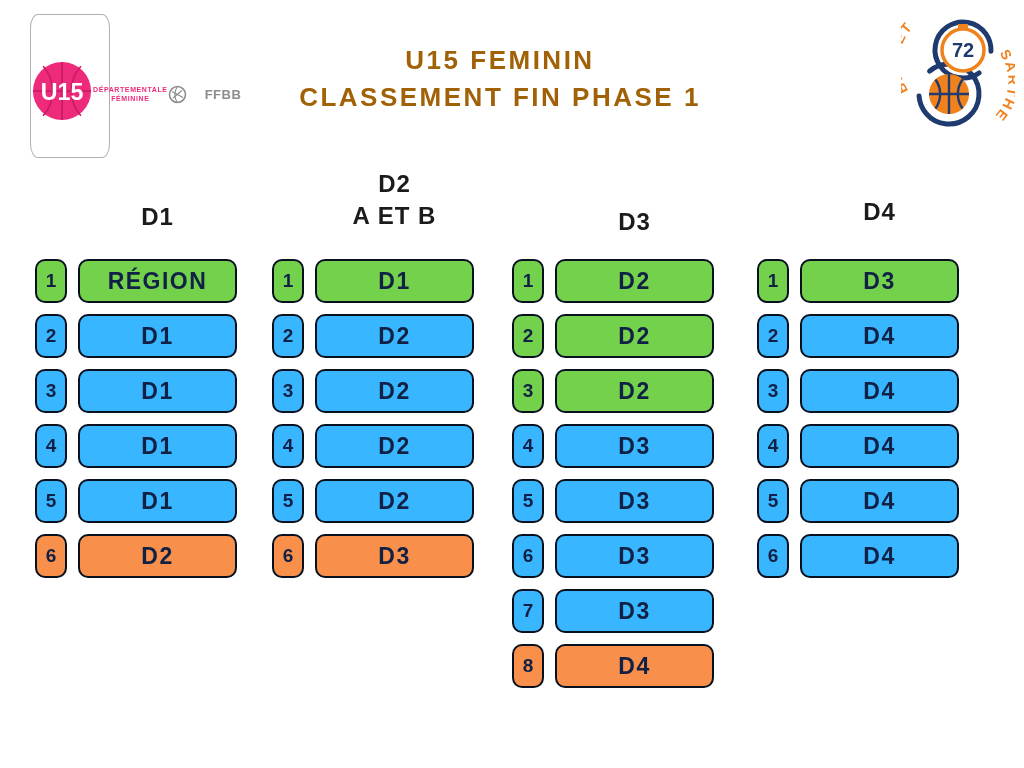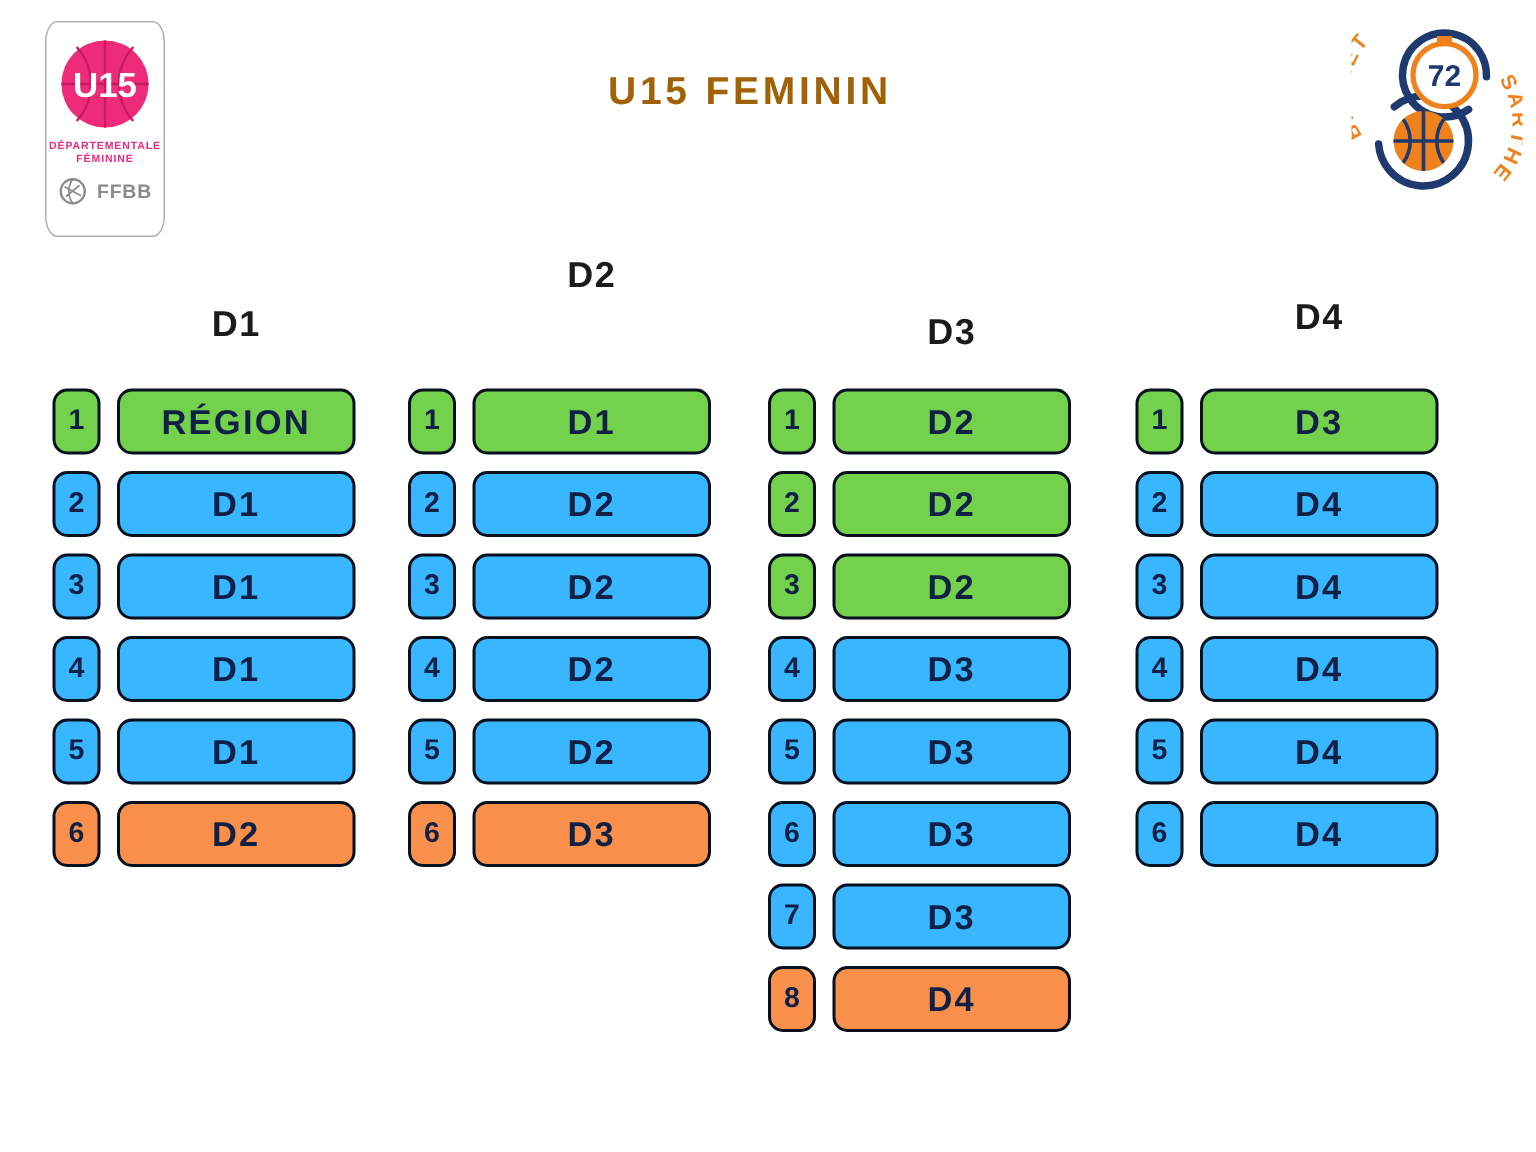--- a/index.html
+++ b/index.html
@@ -10,29 +10,29 @@
   
   .title{
     position:absolute;top:42px;left:190px;width:620px;text-align:center;
     font-weight:bold;font-size:26px;line-height:37px;letter-spacing:2.5px;
     color:#a16207;
   }
   
   .badge{
     position:absolute;left:30px;top:14px;width:80px;height:144px;
     background:#fff;border:1px solid #b0b0b0;border-radius:8px/14px;
-    display:flex;flex-direction:column;align-items:center;box-sizing:border-box;
+    display:flex;flex-direction:row;align-items:center;box-sizing:border-box;
     padding-top:10px;
   }
   .badge .ballwrap{width:62px;height:62px;}
   .badge .sub{
     margin-top:6px;font-size:7px;font-weight:bold;letter-spacing:0.6px;
     color:var(--pink);text-align:center;line-height:9px;white-space:nowrap;
   }
-  .badge .ffbb{margin-top:7px;display:flex;align-items:center;gap:7px;}
+  .badge .ffbb{margin-top:7px;display:flex;align-items:center;gap:18px;}
   
   .logo72{position:absolute;left:901px;top:6px;width:114px;height:128px;}
   
   .col{position:absolute;top:0;height:768px;}
   #col-0{left:35px;}  #col-0 .hdr{top:201px;}
   #col-1{left:272px;} #col-1 .hdr{top:168px;}
   #col-2{left:512px;} #col-2 .hdr{top:206px;}
   #col-3{left:757px;} #col-3 .hdr{top:196px;}
   .hdr{
     position:absolute;left:43px;width:159px;text-align:center;
@@ -71,20 +71,21 @@
     <svg width="19" height="19" viewBox="0 0 19 19">
       <circle cx="9.5" cy="9.5" r="8" fill="none" stroke="#8C8C8C" stroke-width="1.6"></circle>
       <path d="M4 6.5 L15 12.5 M5 13 L14 5.5 M9.5 1.5 C6 6 6 13 9.5 17.5" stroke="#8C8C8C" stroke-width="1.1" fill="none"></path>
     </svg>
     <span style="font-size:13px;font-weight:bold;color:#8C8C8C;letter-spacing:0.5px;">FFBB</span>
   </div>
 </div>
 
 <div class="title">
   <div>U15 FEMININ</div>
+  <div>CLASSEMENT FIN PHASE 1</div>
 </div>
 
 <div class="logo72">
   <svg viewBox="0 0 114 128" width="114" height="128">
     <defs>
       <path id="arcL" d="M 14 92 A 50 50 0 0 1 54 6"></path>
       <path id="arcR" d="M 96 44 A 50 50 0 0 1 76 122"></path>
     </defs>
 
     <circle cx="62" cy="44" r="28" fill="none" stroke="#1E3A6E" stroke-width="5" stroke-linecap="round" stroke-dasharray="150 26" transform="rotate(55 62 44)"></circle>
@@ -142,20 +143,21 @@
   <div class="row">
     <div class="rank down">6</div>
     <div class="dest down">D2</div>
   </div>
 </div>
   </div>
 
   <div class="col" id="col-1">
     <div class="hdr">
         <div>D2</div>
+        <div>A ET B</div>
       </div>
     <div class="rows">
   <div class="row">
     <div class="rank up">1</div>
     <div class="dest up">D1</div>
   </div>
 
   <div class="row">
     <div class="rank stay">2</div>
     <div class="dest stay">D2</div>

